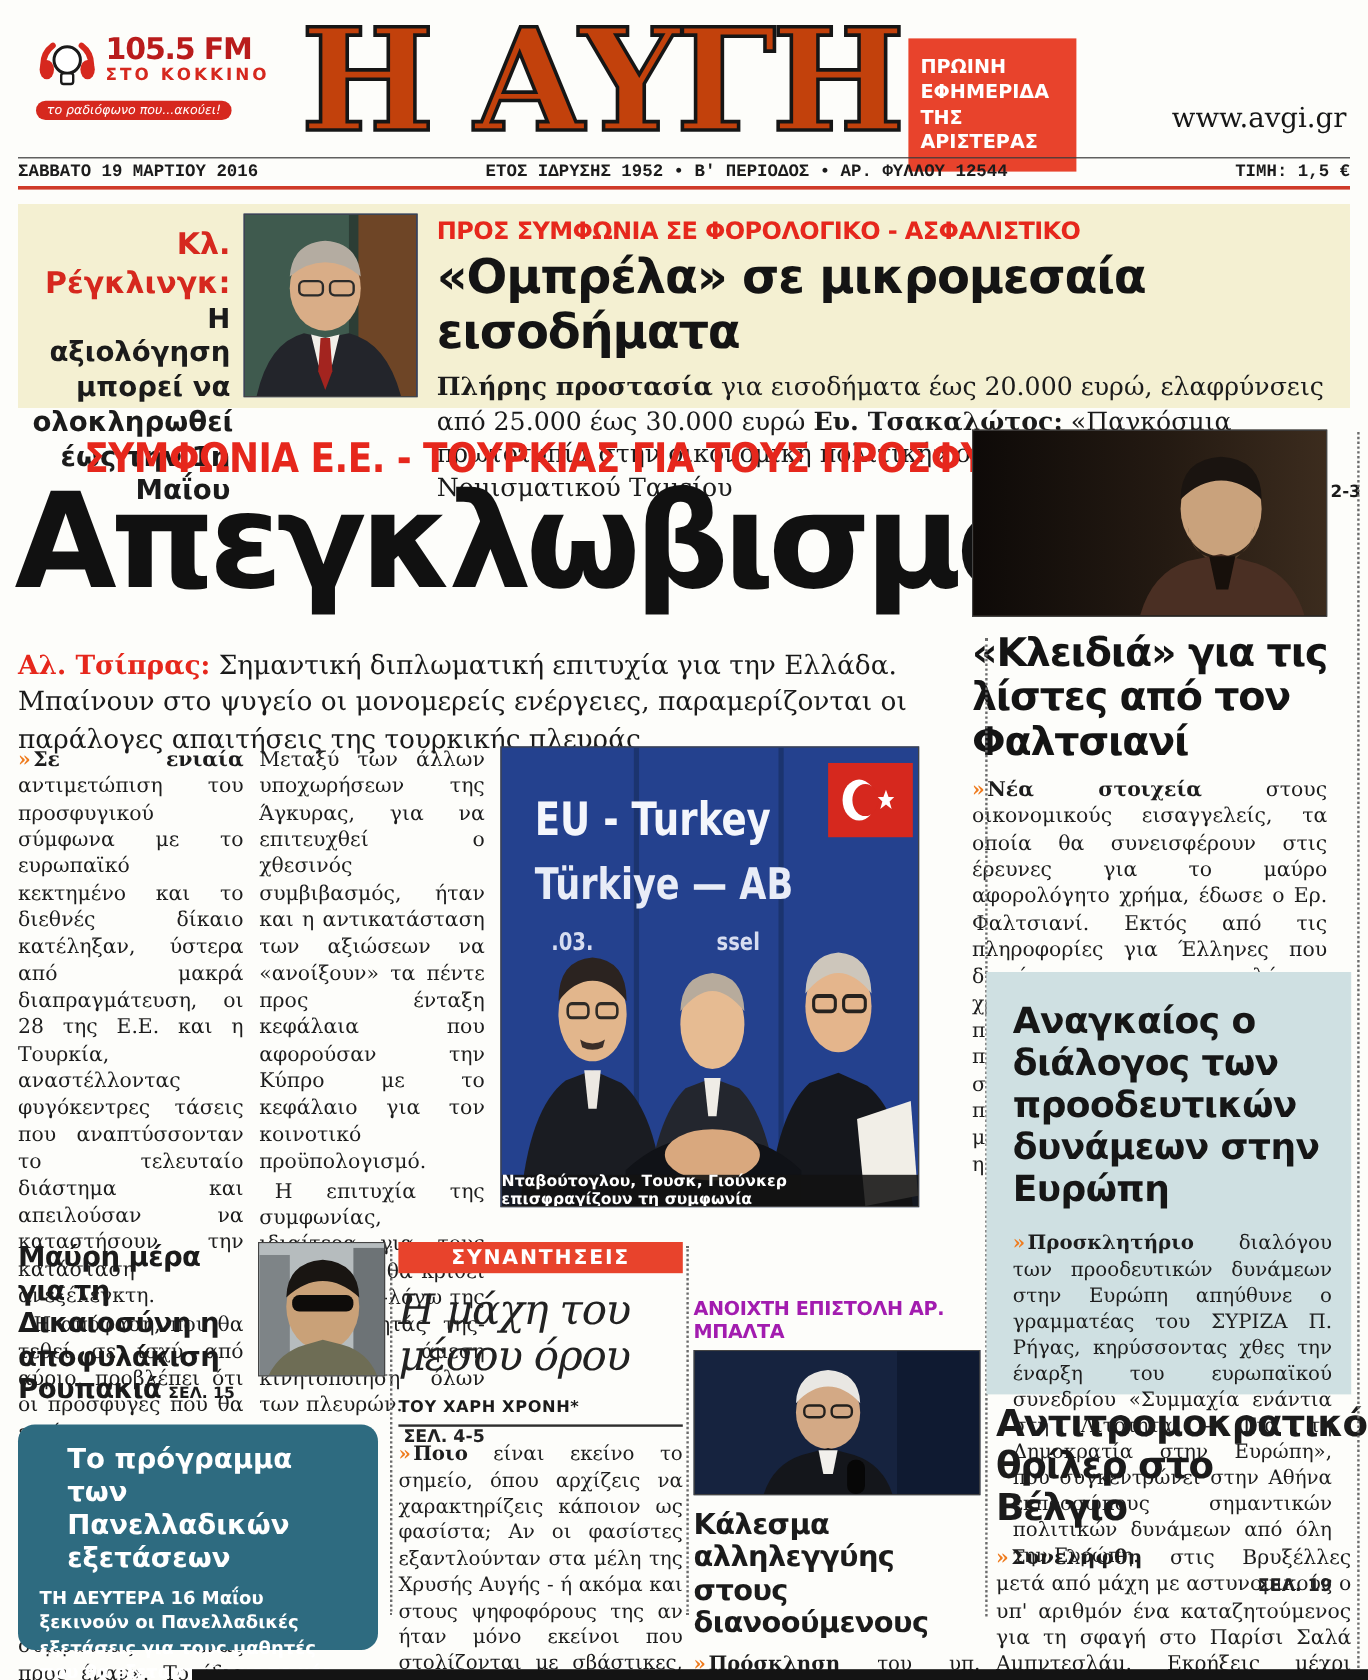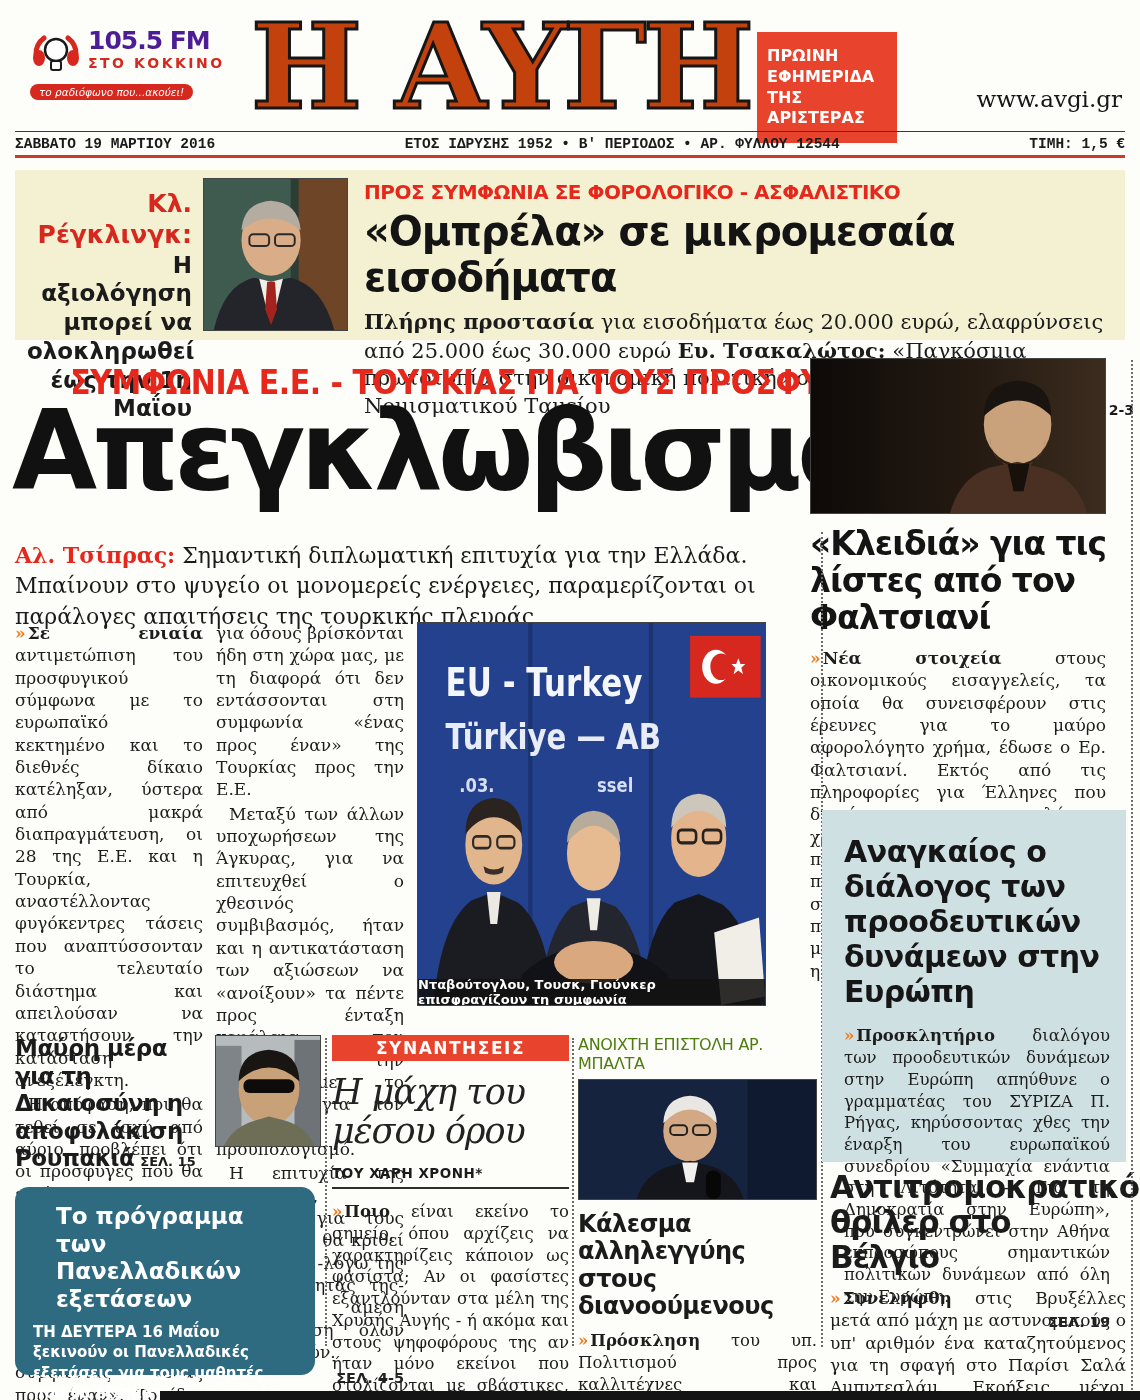--- a/index.html
+++ b/index.html
@@ -5,21 +5,21 @@
   * { margin:0; padding:0; box-sizing:border-box; }
   html,body { background:#dcdcd8; }
   .page {
     position:relative; width:1140px; height:1400px; margin:0 auto;
     background:#fdfdfa; overflow:hidden; color:#1b1b1b;
     font-family:"DejaVu Sans", sans-serif;
   }
   
   .radio { position:absolute; left:30px; top:28px; width:200px; }
   .radio-row { display:flex; align-items:flex-start; gap:6px; }
-  .radio-freq { color:#4c1d95; font-weight:bold; font-size:25px; line-height:1; letter-spacing:-1px; }
+  .radio-freq { color:#b91c1c; font-weight:bold; font-size:25px; line-height:1; letter-spacing:-1px; }
   .radio-station { color:#d6281e; font-size:14px; letter-spacing:2.5px; font-weight:bold; margin-top:2px; }
   .radio-pill { display:inline-block; background:#d6281e; color:#fff; font-style:italic;
     font-size:10.5px; border-radius:9px; padding:2px 9px; margin-top:4px; white-space:nowrap; }
   .masthead { position:absolute; left:248px; top:8px; width:505px; text-align:center;
     font-family:"DejaVu Serif", serif; font-weight:bold; font-size:118px; line-height:1;
     letter-spacing:-4px; color:#c2410c; -webkit-text-stroke:3px #161616; }
   .mast-sub { position:absolute; left:757px; top:32px; width:140px; background:#e8432c;
     color:#fff; font-weight:bold; font-size:16px; line-height:1.3; padding:14px 10px; }
   .site { position:absolute; right:18px; top:86px; font-family:"DejaVu Serif", serif;
     font-size:23px; color:#161616; text-decoration:none; }
@@ -86,21 +86,21 @@
   .exams-body { margin-top:9px; font-size:15px; font-weight:bold; line-height:1.34; }
   .botB { position:absolute; left:332px; top:1035px; width:237px; }
   .botB-bar { background:#e8432c; color:#fff; font-weight:bold; font-size:17px;
     text-align:center; letter-spacing:1.5px; padding:3px 16px; }
   .botB-head { font-family:"DejaVu Serif", serif; font-style:italic; font-size:35px;
     line-height:1.12; color:#222; margin-top:12px; letter-spacing:-1px; }
   .botB-byline { font-weight:bold; font-size:13.5px; letter-spacing:0.5px; margin-top:14px;
     padding-bottom:6px; border-bottom:2px solid #2e2e2e; }
   .botB-body { margin-top:12px; font-size:16.5px; }
   .botC { position:absolute; left:578px; top:1035px; width:239px; }
-  .botC-kicker { color:#4d7c0f; font-weight:normal; font-size:16px; letter-spacing:-0.3px; }
+  .botC-kicker { color:#a21caf; font-weight:bold; font-size:16px; letter-spacing:-0.3px;margin-top:46px; }
   .baltas-photo { margin-top:6px; width:239px; height:121px; background:#16233f; }
   .botC-head { font-size:24px; font-weight:bold; line-height:1.14; letter-spacing:-0.5px; margin-top:11px; }
   .botC-body { margin-top:10px; font-size:16.5px; }
   .botD { position:absolute; left:830px; top:1170px; width:296px; }
   .botD-head { font-size:31px; font-weight:bold; line-height:1.13; letter-spacing:-1px; }
   .botD-body { margin-top:12px; }
   
   .vdot { position:absolute; width:0; border-left:2px dotted #6b6b6b; z-index:1; }
   .bottom-strip { position:absolute; left:160px; right:0; bottom:0; height:9px; background:#141414; }
 </style>
@@ -179,21 +179,20 @@
   <div class="lead-deck">
     <span class="red">Αλ. Τσίπρας:</span><span> Σημαντική διπλωματική επιτυχία για την Ελλάδα. Μπαίνουν στο ψυγείο οι μονομερείς ενέργειες, παραμερίζονται οι παράλογες απαιτήσεις της τουρκικής πλευράς</span>
   </div>
 
   <div class="cols">
     <div class="col bodytext">
       <p><span class="chev">»</span><span class="lead-b">Σε ενιαία</span><span> αντιμετώπιση του προσφυγικού σύμφωνα με το ευρωπαϊκό κεκτημένο και το διεθνές δίκαιο κατέληξαν, ύστερα από μακρά διαπραγμάτευση, οι 28 της Ε.Ε. και η Τουρκία, αναστέλλοντας φυγόκεντρες τάσεις που αναπτύσσονταν το τελευταίο διάστημα και απειλούσαν να καταστήσουν την κατάσταση ανεξέλεγκτη.</span></p>
       <p>Η απόφαση, που θα τεθεί σε ισχύ από αύριο, προβλέπει ότι οι πρόσφυγες που θα εισέρχονται στην Ελλάδα θα μετεγκαθίστανται στην Ευρώπη εφόσον τυγχάνουν έγκρισης ασύλου ή θα επιστρέφουν στην Τουρκία βάσει της συμφωνίας «ένας προς έναν». Το ίδιο θα ισχύσει και</p>
     </div>
     <div class="col bodytext">
-      <p>για όσους βρίσκονται ήδη στη χώρα μας, με τη διαφορά ότι δεν εντάσσονται στη συμφωνία «ένας προς έναν» της Τουρκίας προς την Ε.Ε.</p>
       <p>Μεταξύ των άλλων υποχωρήσεων της Άγκυρας, για να επιτευχθεί ο χθεσινός συμβιβασμός, ήταν και η αντικατάσταση των αξιώσεων να «ανοίξουν» τα πέντε προς ένταξη κεφάλαια που αφορούσαν την Κύπρο με το κεφάλαιο για τον κοινοτικό προϋπολογισμό.</p>
       <p>Η επιτυχία της συμφωνίας, ιδιαίτερα για τους πρόσφυγες, θα κριθεί εν πολλοίς -λόγω της περιπλοκότητάς της- από την άμεση κινητοποίηση όλων των πλευρών.</p>
       <div class="pgref">ΣΕΛ. 4-5</div>
     </div>
     <div class="photo main-photo">
       <svg width="100%" height="100%" viewBox="0 0 403 358" preserveAspectRatio="none">
         <rect width="403" height="358" fill="#24418e"></rect>
         <rect x="128" width="5" height="358" fill="#1b346f"></rect>
         <rect x="268" width="5" height="358" fill="#1b346f"></rect>
         <text x="32" y="68" font-size="36" font-weight="bold" fill="#f4f6fc" font-family="DejaVu Sans, sans-serif">EU - Turkey</text>

